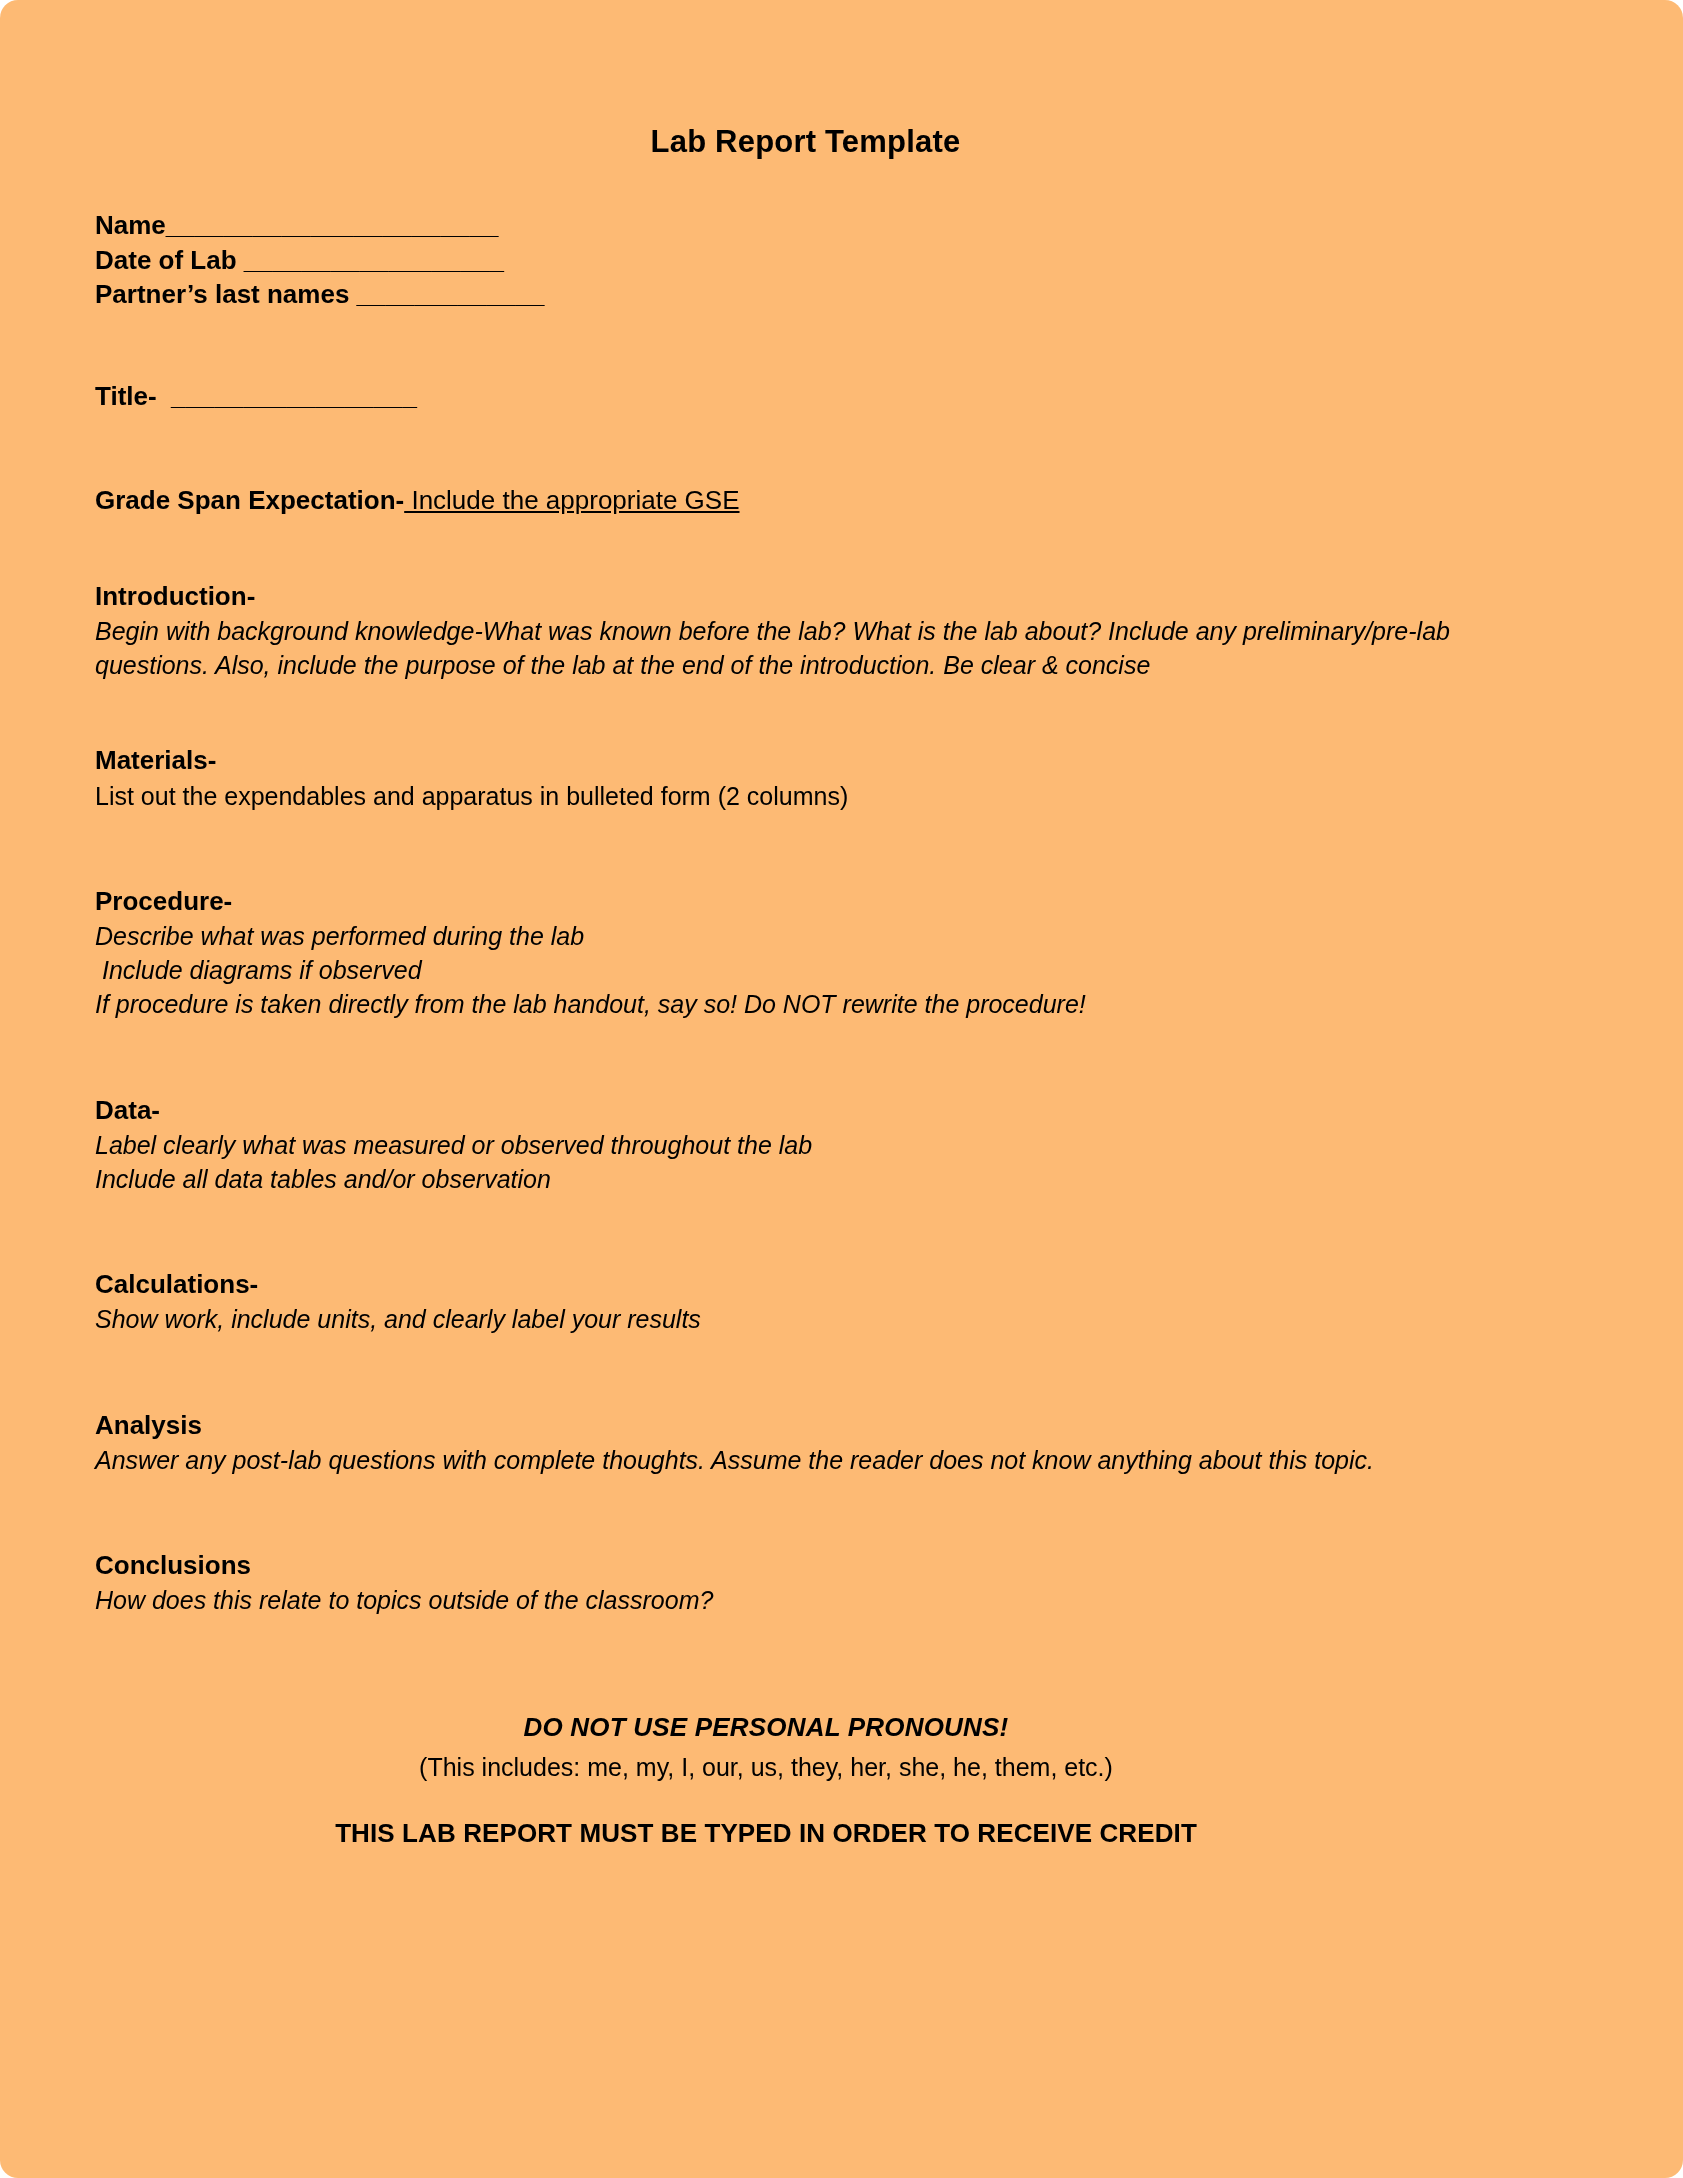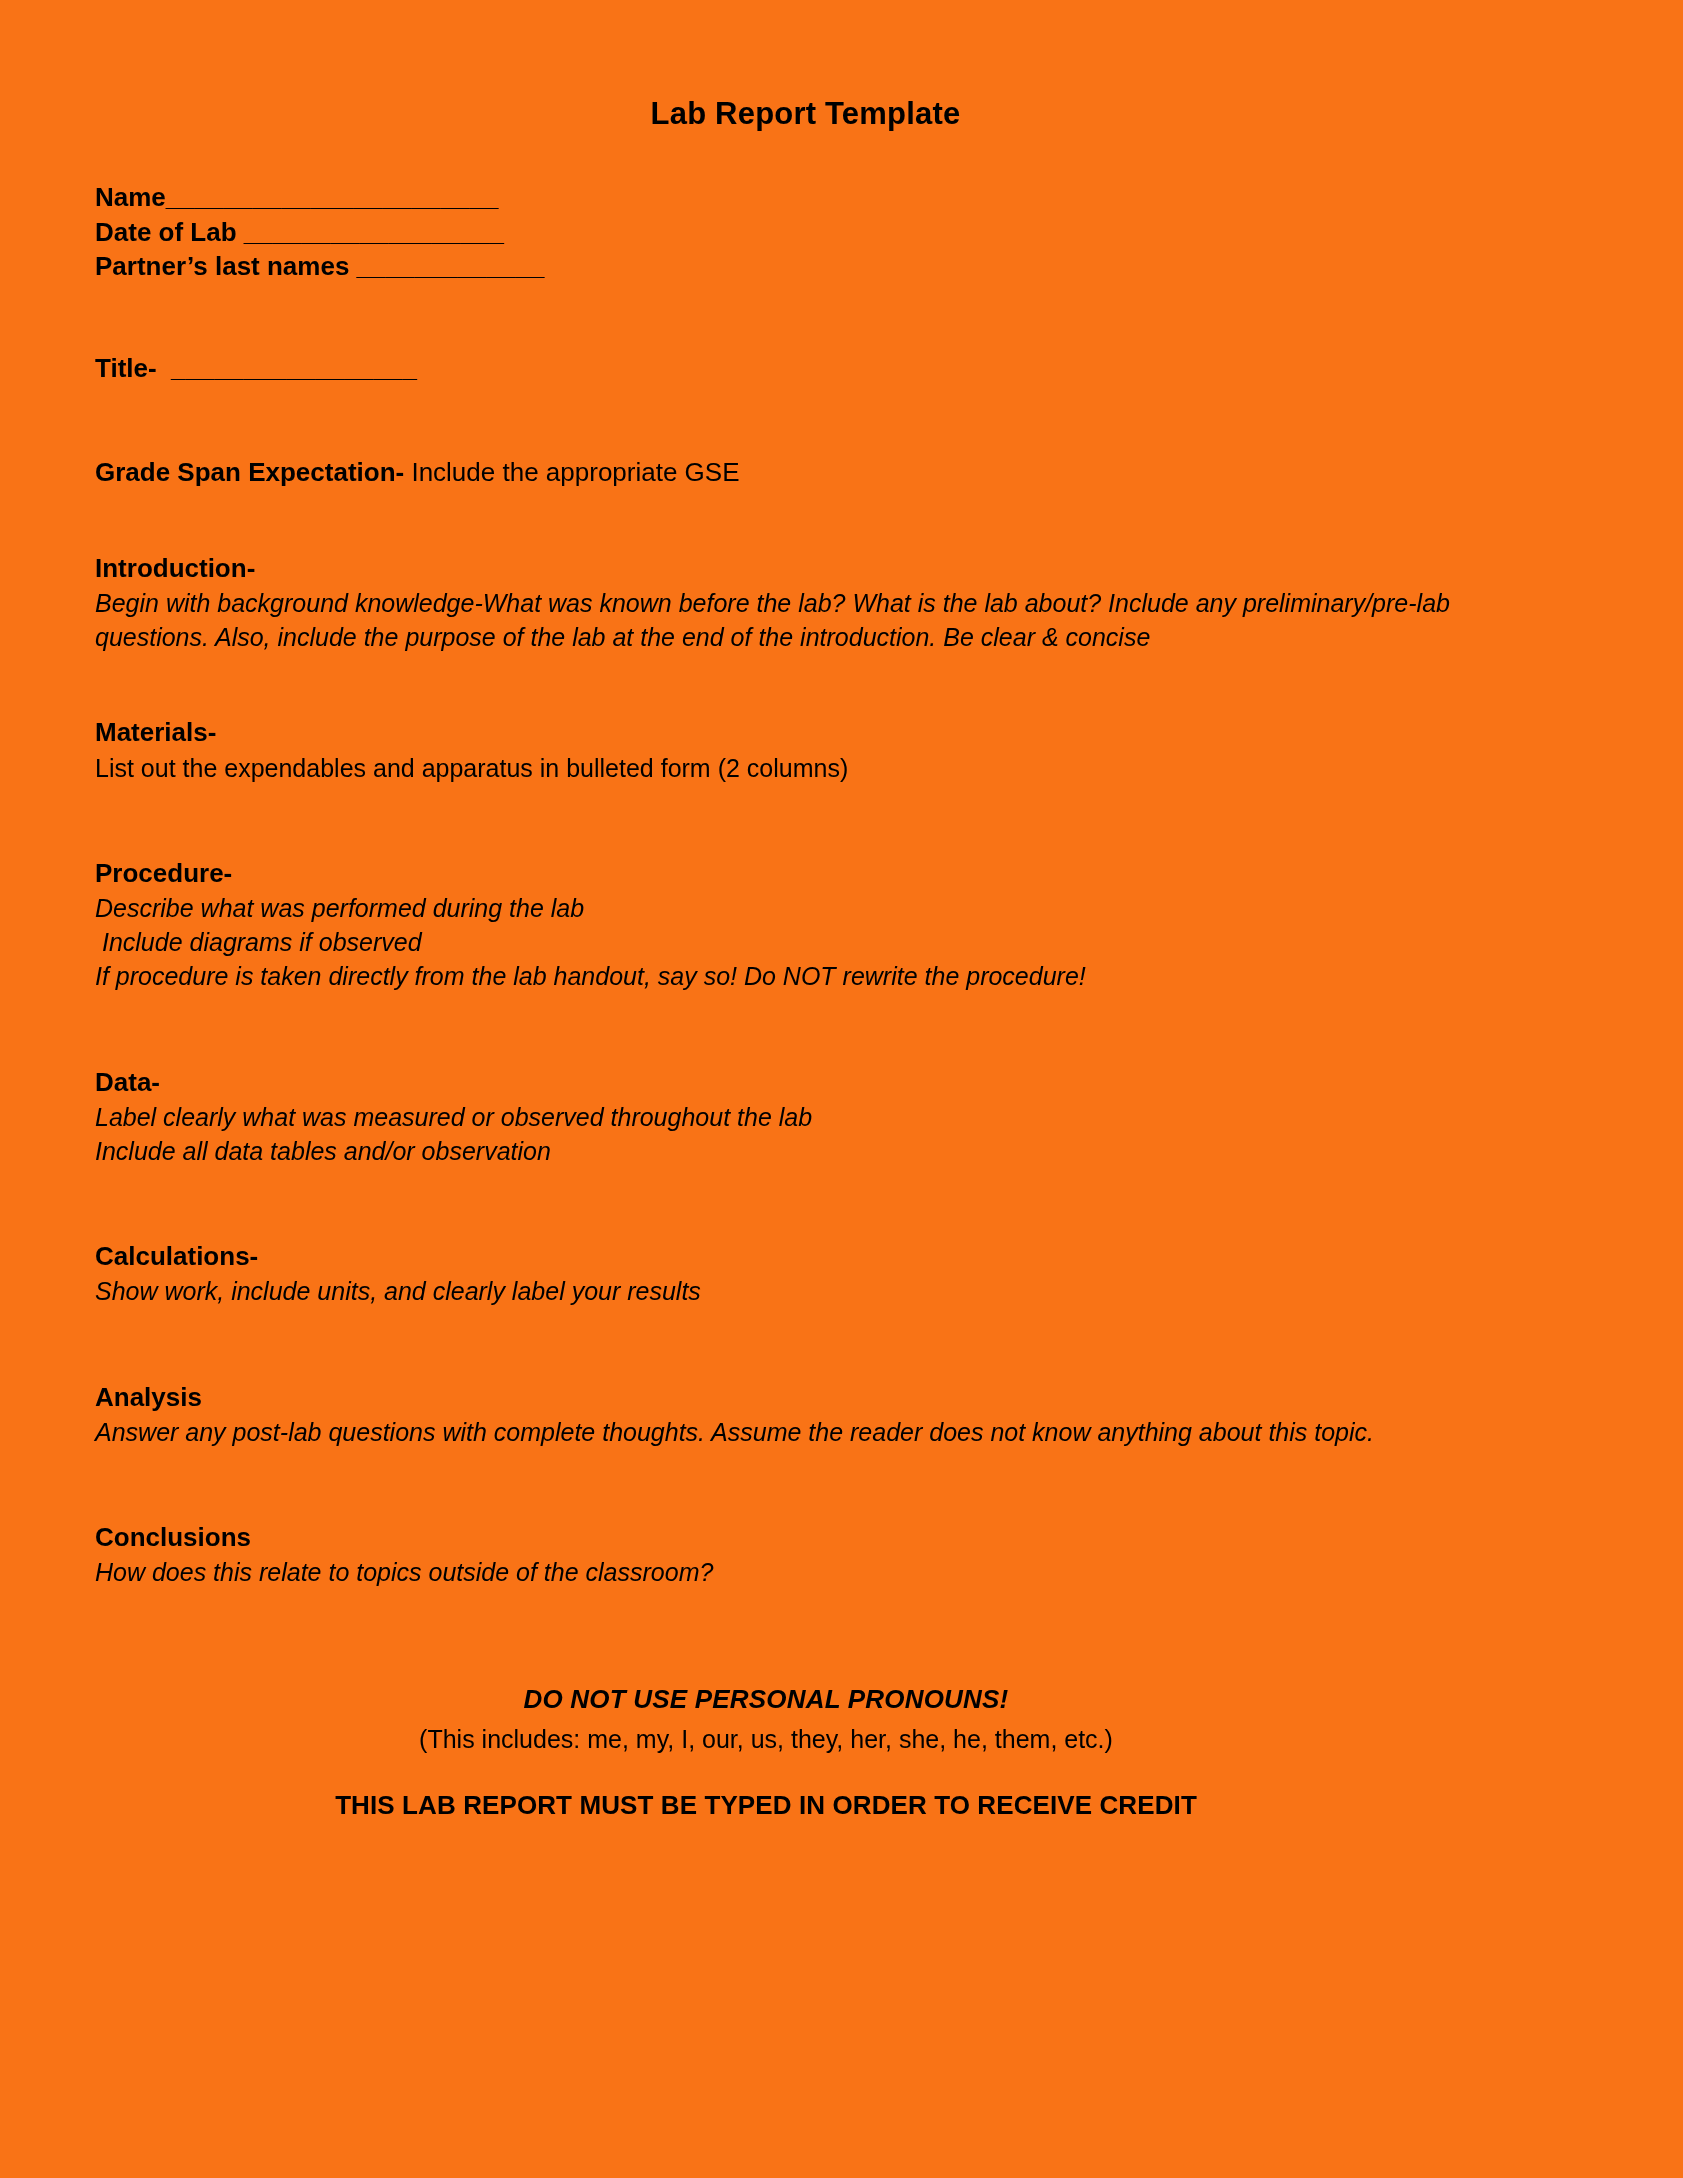--- a/index.html
+++ b/index.html
@@ -12,22 +12,23 @@
     height: 2178px;
     font-family: "Liberation Sans", sans-serif;
     color: #000000;
     overflow: hidden;
   }
   .page {
     position: relative;
     width: 1683px;
     height: 2178px;
     box-sizing: border-box;
-    padding: 68px 127px 0 95px;
-    background: #f97316;
+    padding: 96px 127px 0 95px;
+    background: #fdba74;
+    border-radius: 18px;
   }
   .doc-title {
     text-align: center;
     font-size: 31px;
     font-weight: bold;
     letter-spacing: 0.2px;
     margin: 28px 0 0 0;
     padding-right: 40px;
   }
   .ident-block {
@@ -55,20 +56,21 @@
   .section.gap-xl {
     margin-top: 71px;
   }
   .head {
     font-size: 26px;
     font-weight: bold;
     line-height: 1.35;
   }
   .head .inline-normal {
     font-weight: normal;
+    text-decoration: underline;
   }
   .body-italic {
     font-size: 25px;
     font-style: italic;
     line-height: 1.37;
     max-width: 1416px;
   }
   .body-plain {
     font-size: 25px;
     line-height: 1.37;

